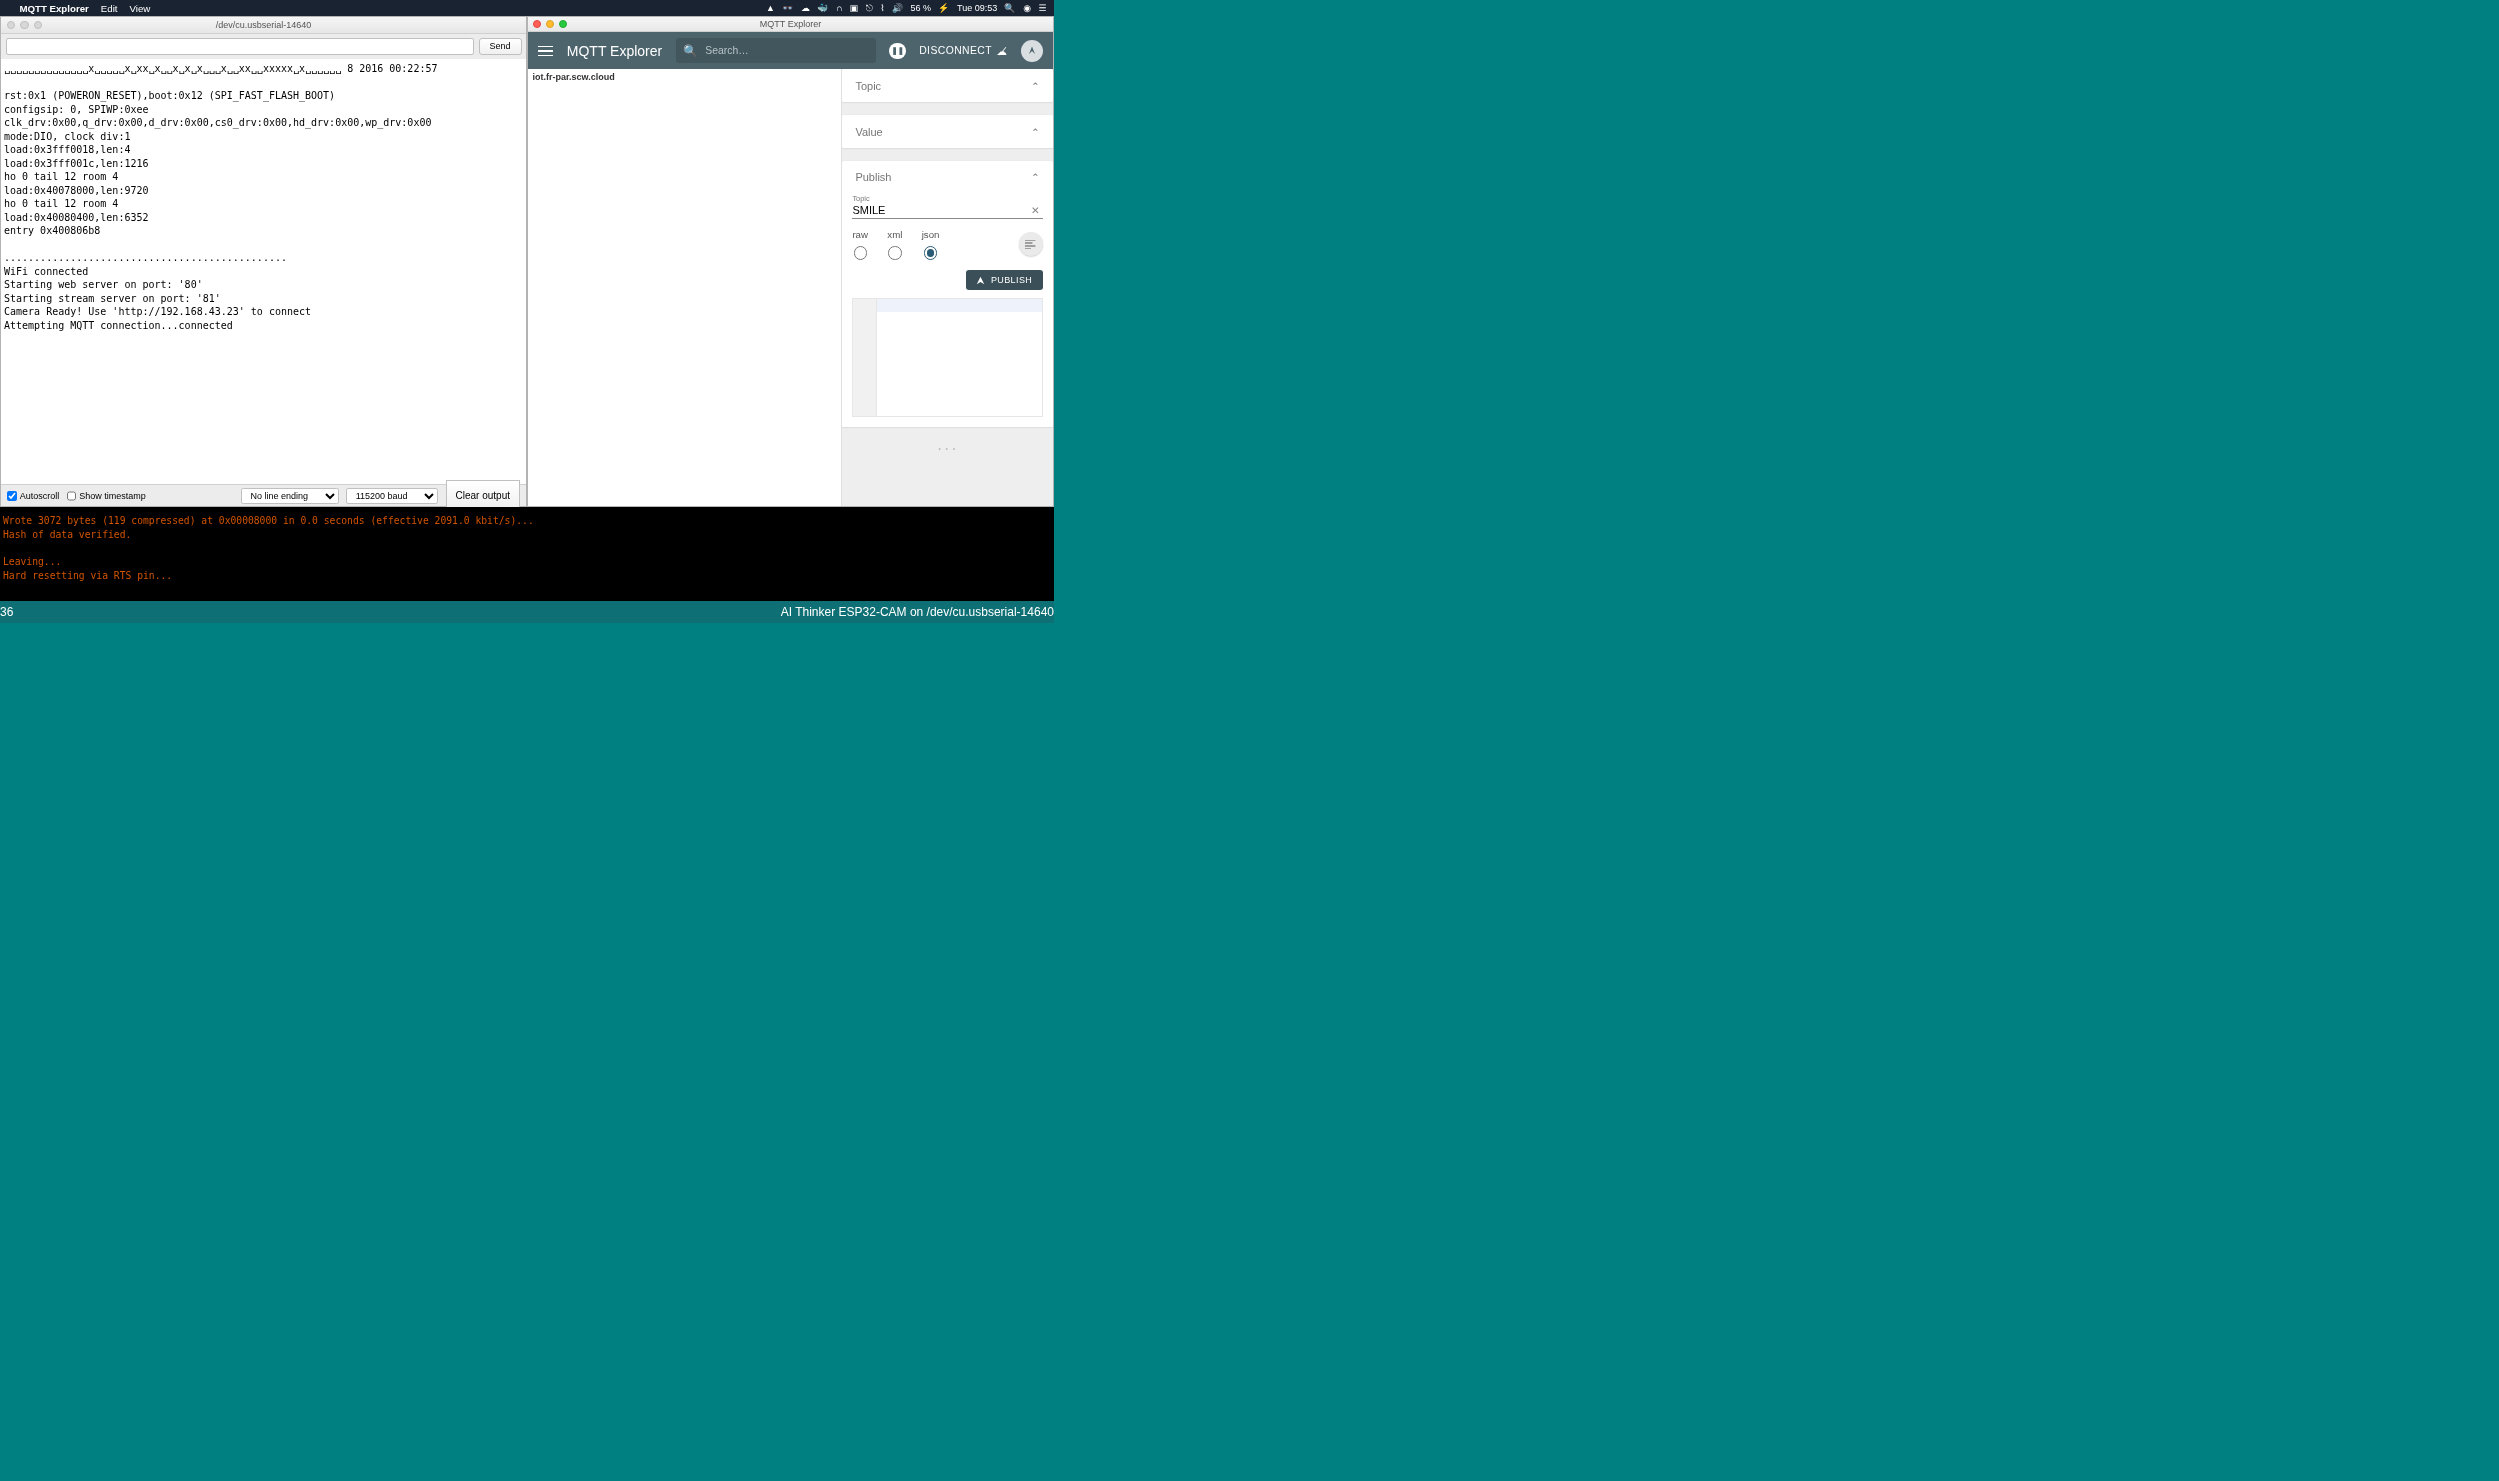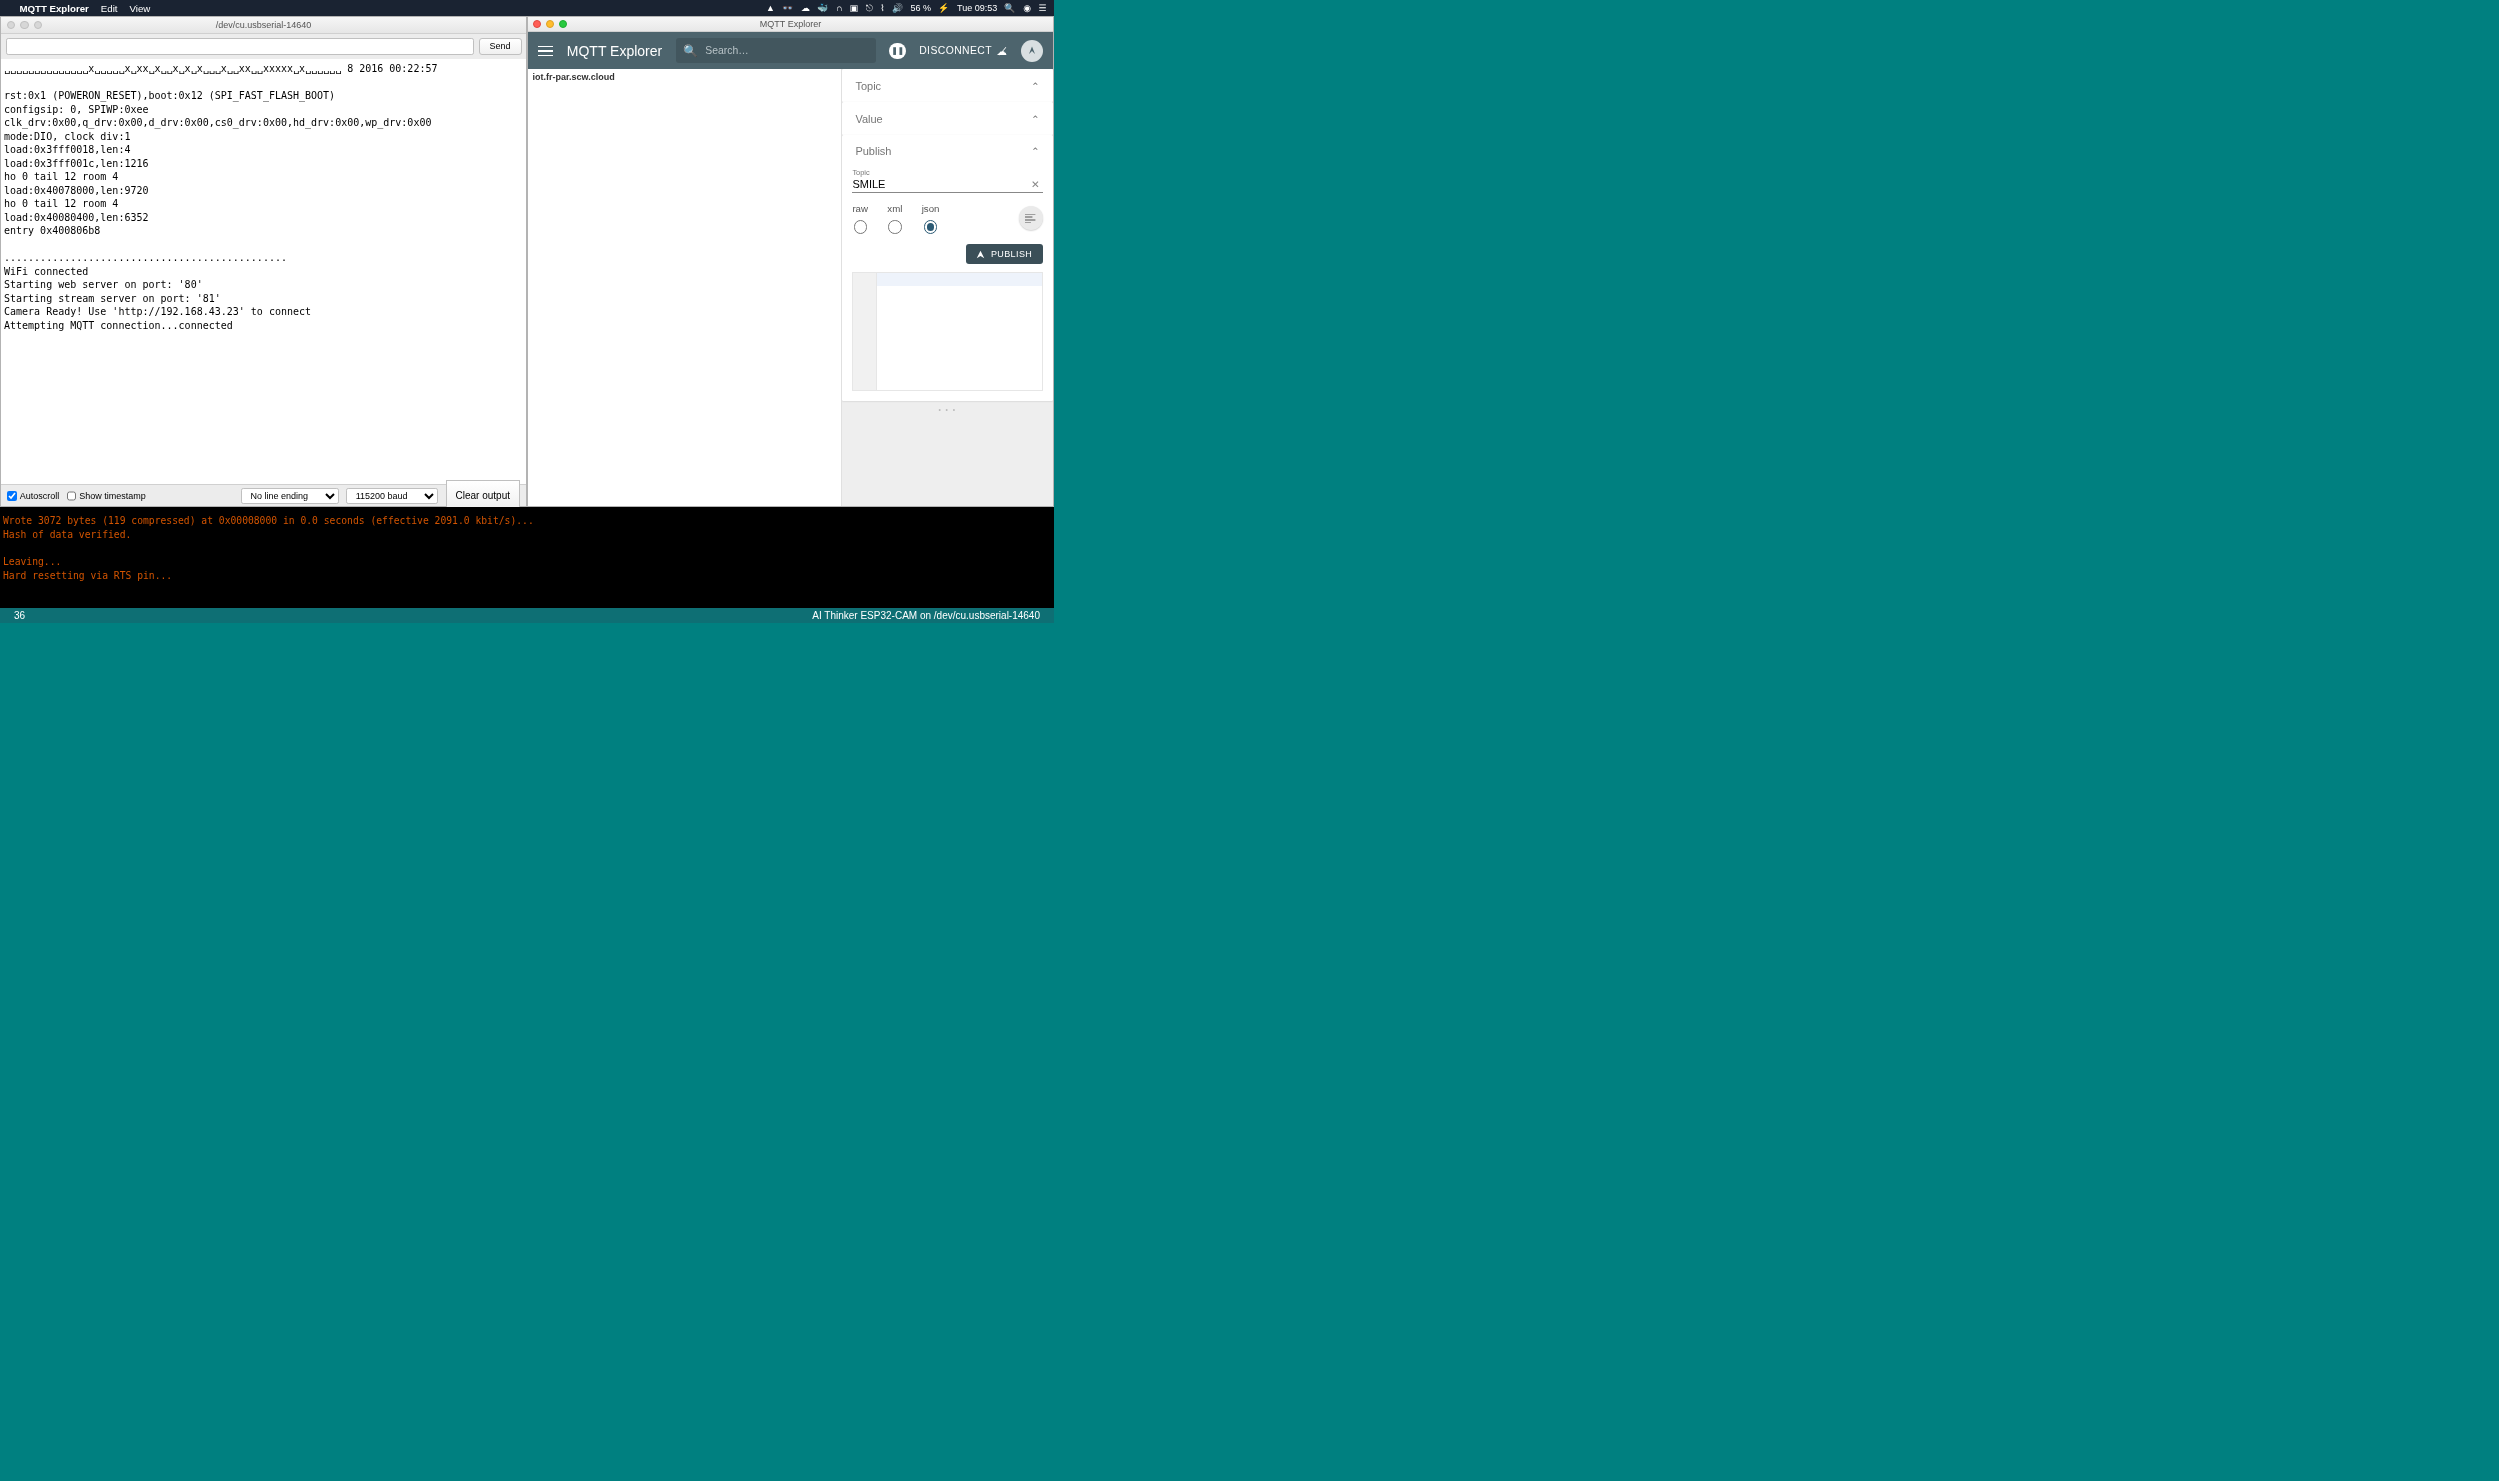--- a/index.html
+++ b/index.html
@@ -42,21 +42,21 @@
 .mqtt-app-title { font-size: 14px; font-weight: 400; }
 .search-box { flex: 1; height: 25px; background: #42565e; border-radius: 3px; display: flex; align-items: center; padding: 0 7.4px; color: #b8c3c7; gap: 7.4px; }
 .search-box input { flex: 1; background: transparent; border: none; color: #fff; font-size: 10.4px; outline: none; }
 .search-box input::placeholder { color: #b8c3c7; }
 .pause-badge { width: 16.4px; height: 16.4px; border-radius: 50%; background: #fff; color: #4d646d; display: flex; align-items: center; justify-content: center; font-size: 7.4px; font-weight: bold; }
 .disconnect { font-size: 10.4px; letter-spacing: 0.4px; display: flex; align-items: center; gap: 4.5px; cursor: pointer; }
 .logo-badge { width: 22px; height: 22px; border-radius: 50%; background: #d9dfe1; display: flex; align-items: center; justify-content: center; }
 .mqtt-body { flex: 1; display: flex; overflow: hidden; }
 .tree-panel { width: 314px; background: #fff; border-right: 0.7px solid #e0e0e0; padding: 3px 4.5px; font-size: 9px; }
 .tree-item { font-weight: 600; color: #333; }
-.right-panel { flex: 1; background: #eeeeee; overflow-y: auto; display: flex; flex-direction: column; gap: 0; padding-bottom: 7.4px; }
+.right-panel { flex: 1; background: #eeeeee; overflow-y: auto; display: flex; flex-direction: column; gap: 13px; padding-bottom: 7.4px; }
 .panel-card { background: #fff; margin: 0 0 0 0; border-radius: 1.5px; box-shadow: 0 0.7px 1.5px rgba(0,0,0,0.08); }
 .card-header { display: flex; align-items: center; justify-content: space-between; padding: 10.4px 13.4px; color: #767676; font-size: 11px; cursor: pointer; }
 .chev { color: #767676; font-size: 10.4px; }
 .publish-body { padding: 0 10.4px 10.4px 10.4px; }
 .topic-label { font-size: 7.4px; color: #767676; margin-bottom: 1.5px; }
 .topic-input-row { display: flex; align-items: center; border-bottom: 0.7px solid #888; padding-bottom: 1.5px; }
 .topic-input-row input { flex: 1; border: none; font-size: 11px; outline: none; background: transparent; }
 .clear-x { color: #888; cursor: pointer; font-size: 10.4px; padding: 0 3px; }
 .radio-row { display: flex; gap: 19.3px; margin-top: 10.4px; align-items: center; }
 .radio-row .spacer2 { flex: 1; }
@@ -69,21 +69,21 @@
 .publish-btn { background: #3b4f58; color: #fff; border: none; border-radius: 3px; padding: 5.2px 10.4px; font-size: 9px; letter-spacing: 0.4px; display: flex; align-items: center; gap: 6px; cursor: pointer; }
 .editor-box { margin-top: 7.4px; height: 119px; background: #fff; border: 0.7px solid #e6e6e6; display: flex; }
 .gutter { width: 24px; background: #f1f1f1; border-right: 0.7px solid #e6e6e6; }
 .editor-line { flex: 1; background: #eef3fb; height: 13.4px; border-bottom: 0.7px solid #eef3fb; }
 .drag-dots { text-align: center; color: #bbb; font-size: 6.7px; letter-spacing: 1.5px; padding: 4.5px 0; }
 
 
 .terminal { position: absolute; top: 507px; left: 0; right: 0; height: 131px; background: #000; color: #d35400; font-family: "Menlo", monospace; font-size: 9.7px; padding: 7.4px 3px 0 3px; line-height: 1.4; white-space: pre; overflow: hidden; }
 
 
-.statusbar { position: absolute; bottom: 0; left: 0; right: 0; height: 15px; background: #0e6f74; color: #fff; display: flex; align-items: center; padding: 0 14px; font-size: 10px; }
+.statusbar { position: absolute; bottom: 0; left: 0; right: 0; height: 22px; background: #0e6f74; color: #fff; display: flex; align-items: center; padding: 0 0; font-size: 12px; }
 .statusbar .sb-right { margin-left: auto; }
 </style>
 </head>
 <body>
 
 <div class="menubar">
   <div class="menubar-left">
     <span class="apple"></span>
     <span class="app">MQTT Explorer</span>
     <span>Edit</span>

